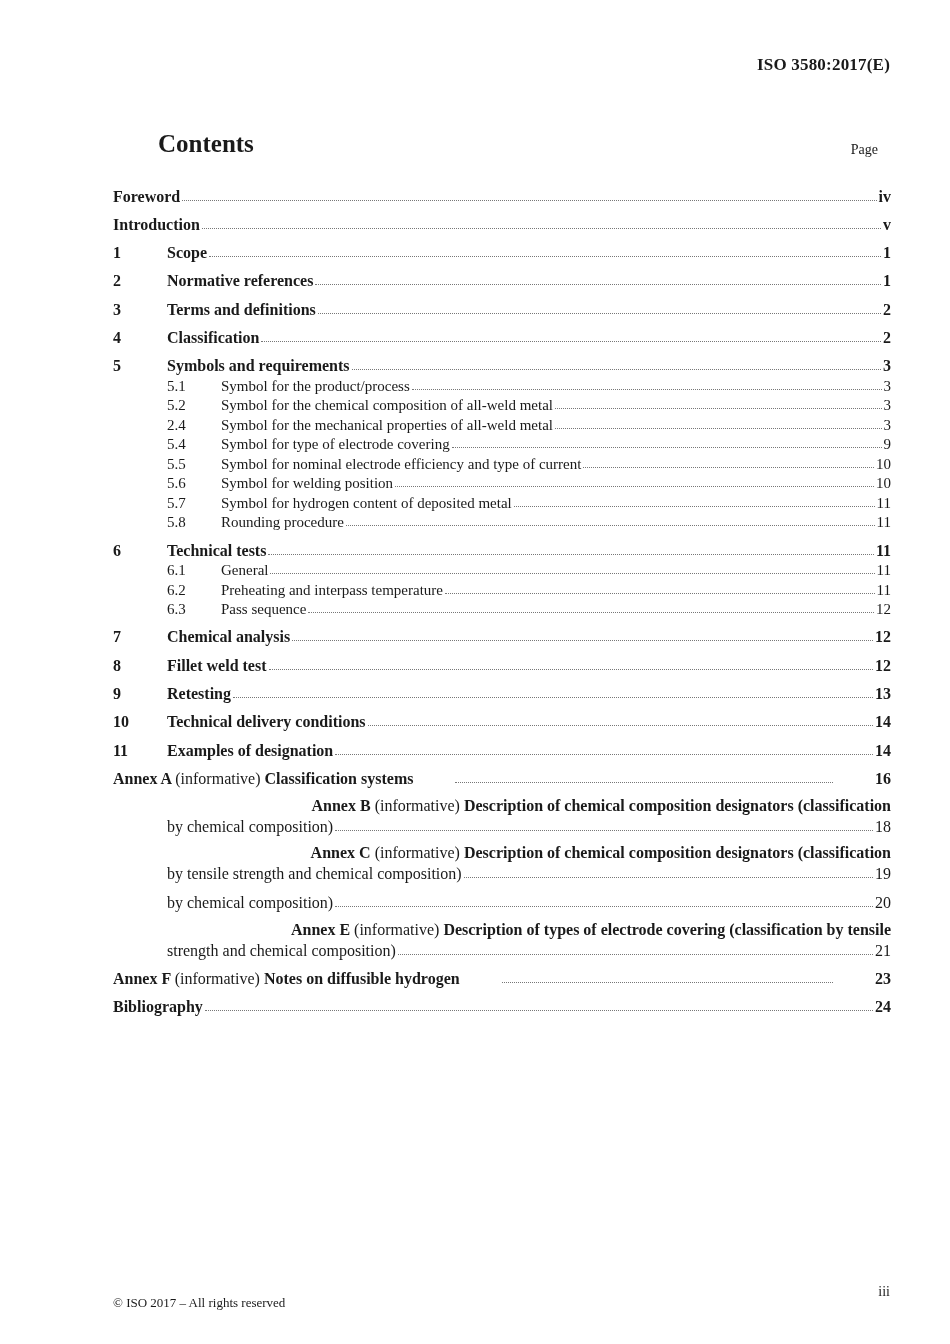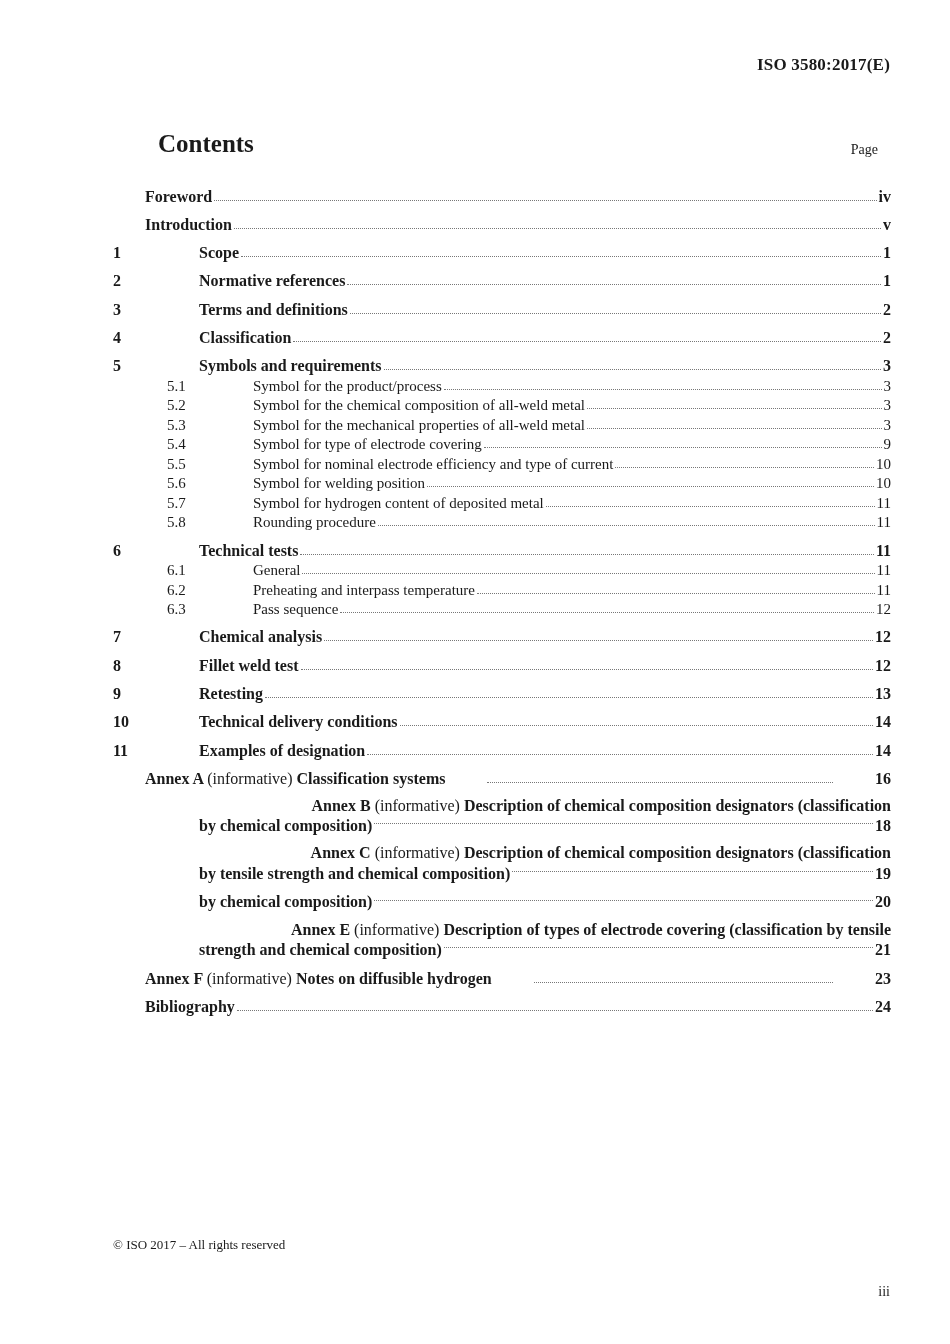--- a/index.html
+++ b/index.html
@@ -12,30 +12,30 @@
   .pagelbl { position:absolute; right:72px; top:142px; font-size:14px;
              font-family:"Liberation Serif",serif; }
   .toc { position:absolute; left:113px; top:186px; width:778px; }
   .row { position:relative; display:flex; align-items:flex-end; font-family:"Liberation Serif",serif; }
   .row.main { font-weight:bold; font-size:16px; height:19.5px; margin-top:8.8px; }
   .row.main.first { margin-top:0; }
   .row.sub { font-size:15px; height:19.5px; margin-top:0; }
   .num { width:54px; flex:0 0 54px; white-space:nowrap; }
   .subind { width:54px; flex:0 0 54px; }
   .snum { width:54px; flex:0 0 54px; font-weight:normal; }
-  .label { white-space:nowrap;margin-left:32px; }
+  .label { white-space:nowrap; }
   .dots { flex:1 1 auto; border-bottom:1px dotted #777; margin:0 2px 5px 2px; min-width:10px; height:1px; }
   .pg { white-space:nowrap; text-align:right; }
   .annex { font-family:"Liberation Serif",serif; font-size:16px; margin-top:8.8px;gap:40px; }
   .annex .line1 { font-weight:bold; height:19.5px; white-space:nowrap;text-align:right; }
   .annex .line1 .inf { font-weight:normal; }
-  .annex .line2 { display:flex; align-items:center; font-weight:bold; height:19.5px; padding-left:54px; }
+  .annex .line2 { display:flex; align-items:flex-end; font-weight:normal; height:19.5px; padding-left:54px; }
   .annex.single { display:flex; align-items:flex-end; height:19.5px; font-weight:bold; }
   .annex.single .inf { font-weight:normal; }
-  .footer { position:absolute; left:113px; top:1237px; font-size:13px; font-family:"Liberation Serif",serif; }
+  .footer { position:absolute; left:113px; top:1295px; font-size:13px; font-family:"Liberation Serif",serif; }
   .footpg { position:absolute; right:60px; top:1284px; font-size:14px; font-family:"Liberation Serif",serif; }
 </style>
 </head>
 <body>
 
 <div class="hdr">ISO 3580:2017(E)</div>
 <div class="title">Contents</div>
 <div class="pagelbl">Page</div>
 
 <div class="toc">
@@ -95,21 +95,21 @@
   </div>
   <div class="row sub">
     <span class="subind"></span>
     <span class="snum">5.2</span>
     <span class="label">Symbol for the chemical composition of all-weld metal</span>
     <span class="dots"></span>
     <span class="pg">3</span>
   </div>
   <div class="row sub">
     <span class="subind"></span>
-    <span class="snum">5.3</span>
+    <span class="snum">2.4</span>
     <span class="label">Symbol for the mechanical properties of all-weld metal</span>
     <span class="dots"></span>
     <span class="pg">3</span>
   </div>
   <div class="row sub">
     <span class="subind"></span>
     <span class="snum">5.4</span>
     <span class="label">Symbol for type of electrode covering</span>
     <span class="dots"></span>
     <span class="pg">9</span>

